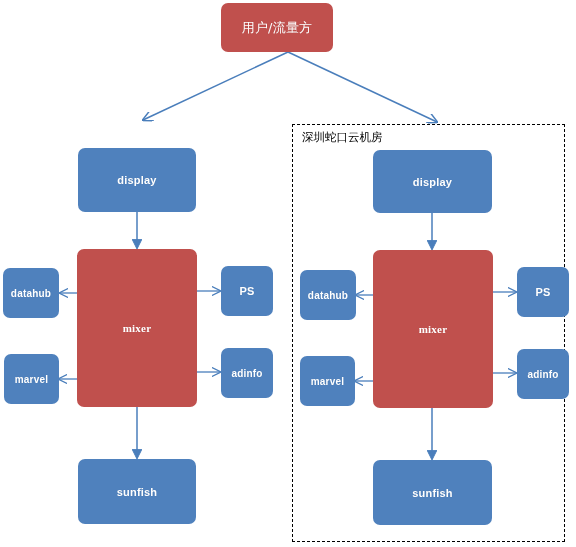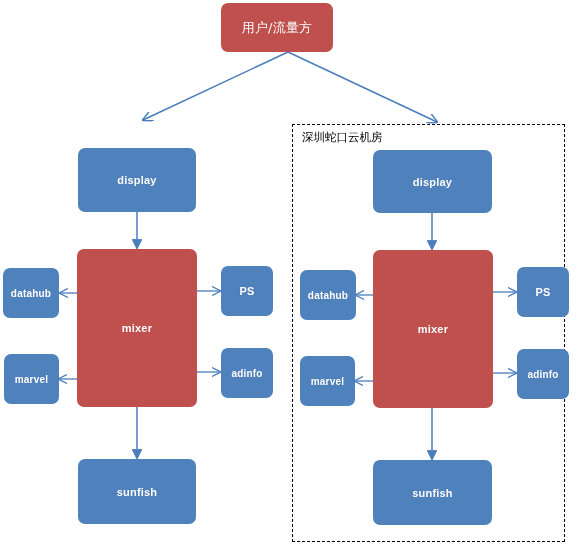--- a/index.html
+++ b/index.html
@@ -53,21 +53,21 @@
     justify-content: center;
     color: #ffffff;
     font-weight: bold;
     font-size: 11px;
     letter-spacing: 0.2px;
     z-index: 3;
     text-align: center;
     white-space: nowrap;
   }
   .node.blue  { background: #4F81BD; }
-  .node.red   { background: #C0504D; }
+  .node.red   { background: #C0504D; font-family: Liberation Serif, serif; }
   .node.tight { font-size: 10px; }
   .node.overflow {
     overflow: visible;
   }
   .node-label {
     display: block;
     text-shadow: 0 0 1px rgba(0,0,0,0.12);
   }
   .node.cjk {
     font-family: "DejaVu Sans", "Liberation Sans", sans-serif;

